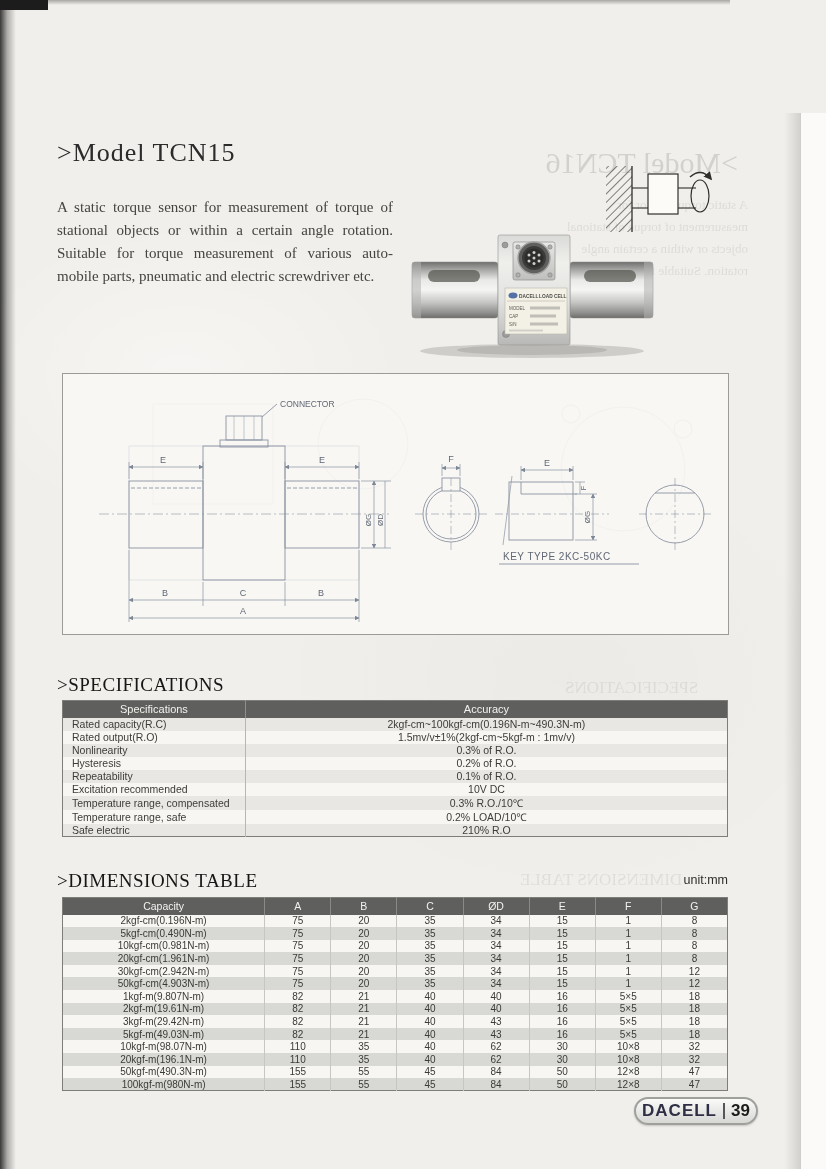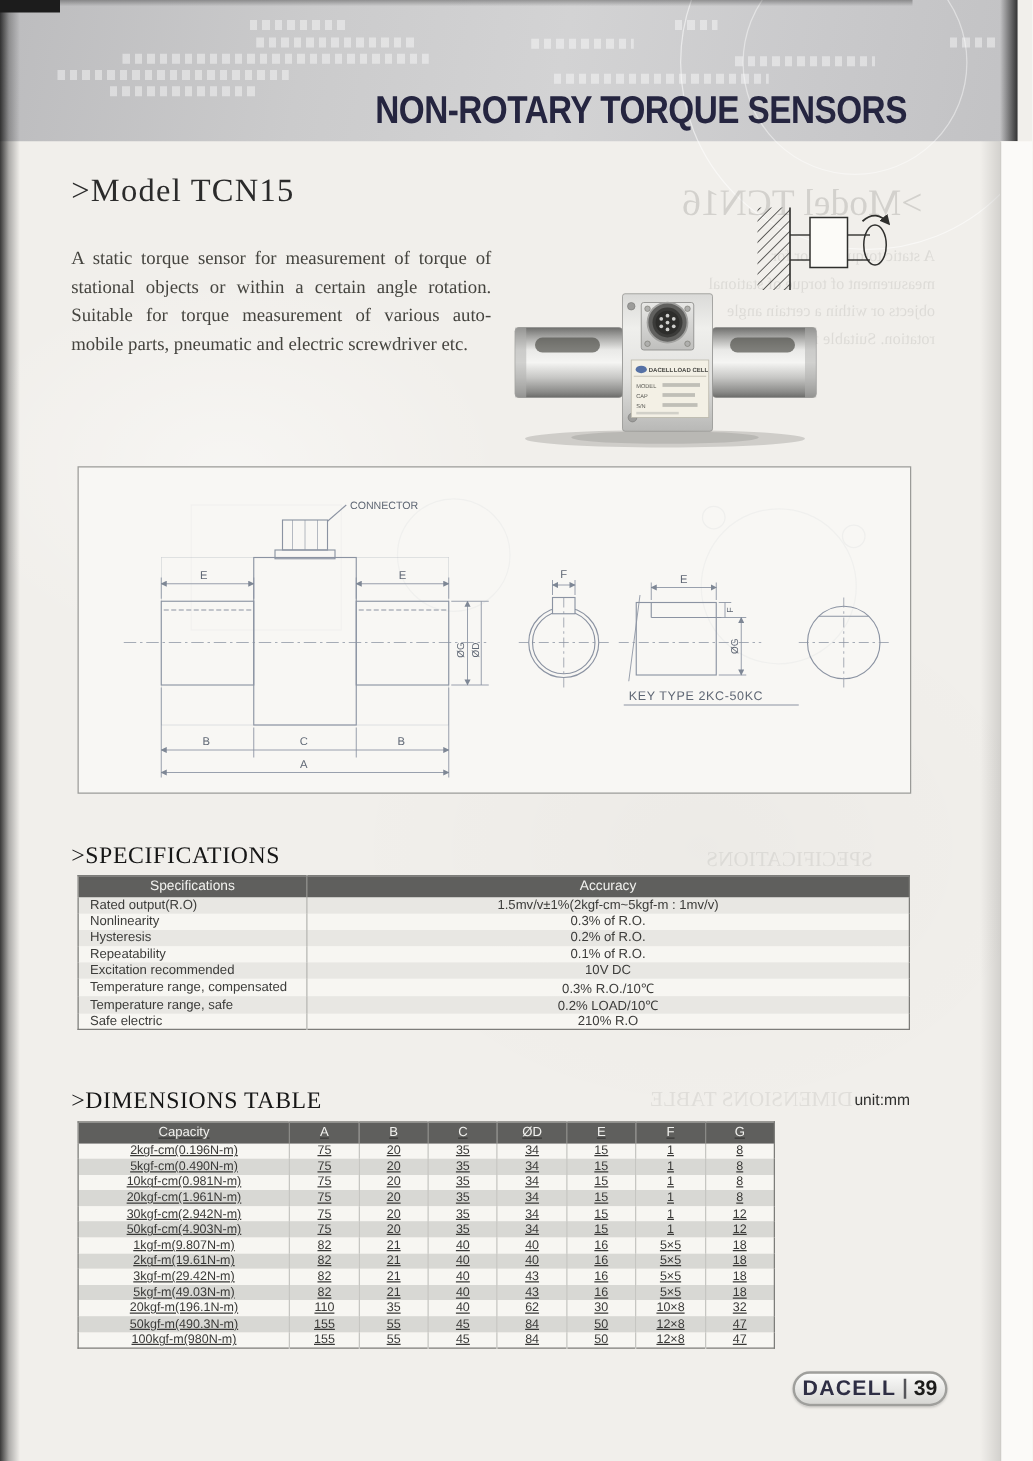--- a/index.html
+++ b/index.html
@@ -75,21 +75,21 @@
     border:1px solid #7d7d7a; font-family:"Liberation Sans", sans-serif; }
   th { background:#5f5f5d; color:#f2f2ef; font-weight:400; height:17px; }
   .spec-table { top:700px; width:666px; font-size:10.5px; color:#3c3c3a; }
   .spec-table th { font-size:11px; }
   .spec-table th + th { border-left:1px solid #8f8f8c; }
   .spec-table td { height:13px; text-align:center; }
   .spec-table td.name { text-align:left; padding-left:9px; }
   .spec-table td.value { border-left:1px solid #b6b6b2; }
   .spec-table tbody tr:nth-of-type(odd) { background:#e8e7e3; }
   .spec-table tbody tr:nth-of-type(even) { background:#f7f6f2; }
-  .dim-table { top:897px; width:558px; font-size:10px; color:#3a3a38;text-decoration:underline; }
+  .dim-table { top:897px; width:666px; font-size:10px; color:#3a3a38; }
   .dim-table th { font-size:10.5px; border-left:1px solid #8a8a87; }
   .dim-table th:first-child { border-left:none; }
   .dim-table td { height:12.6px; text-align:center; border-left:1px solid #c6c6c2; }
   .dim-table td:first-child { border-left:none;margin-top:20px; }
   .dim-table tbody tr:nth-of-type(odd) { background:#f7f6f2; }
   .dim-table tbody tr:nth-of-type(even) { background:#d8d8d4; }
 
   
   .footer-badge { position:absolute; left:634px; top:1097px; width:124px; height:28px;
     border:2px solid #9f9f9c; border-radius:15px; background:linear-gradient(#fbfbfa,#d7d7d4);
@@ -99,36 +99,20 @@
   .footer-sep { width:2px; height:16px; background:#55555a; }
   .footer-page { color:#1b1b1a; }
 
   text { font-family:"Liberation Sans", sans-serif; }
 </style>
 </head>
 <body>
 
 <div class="page">
 
-  <div class="banner">
-    <div class="globe1"></div>
-    <div class="globe2"></div>
-    <div class="px" style="left:200px; top:16px; width:80px;"></div>
-    <div class="px" style="left:205px; top:30px; width:130px;"></div>
-    <div class="px" style="left:98px;  top:43px; width:245px;"></div>
-    <div class="px" style="left:46px;  top:56px; width:185px;"></div>
-    <div class="px" style="left:88px;  top:69px; width:120px;"></div>
-    <div class="px" style="left:540px; top:16px; width:34px;"></div>
-    <div class="px" style="left:425px; top:31px; width:82px;"></div>
-    <div class="px" style="left:588px; top:45px; width:112px;"></div>
-    <div class="px" style="left:443px; top:59px; width:172px;"></div>
-    <div class="px" style="left:760px; top:30px; width:40px;"></div>
-    <div class="banner-title">NON-ROTARY TORQUE SENSORS</div>
-    <div class="banner-right-edge"></div>
-  </div>
 
   <div class="top-edge"></div>
   <div class="page-edge-shadow"></div>
   <div class="right-margin"></div>
   <div class="spine"></div>
   <div class="corner-mark"></div>
 
   <div class="ghost ghost-title">&gt;Model TCN16</div>
   <div class="ghost ghost-para">
     <span>A static torque sensor for measurement of torque of</span> <span>stational objects or within a certain angle rotation.</span>
@@ -362,20 +346,24 @@
         <col style="width:72.5%">
       </colgroup>
     <thead>
       <tr>
         <th>Specifications</th>
         <th>Accuracy</th>
       </tr>
     </thead>
     <tbody>
 
+        <tr>
+          <td class="name">Rated capacity(R.C)</td>
+          <td class="value">2kgf-cm~100kgf-cm(0.196N-m~490.3N-m)</td>
+        </tr>
 
         <tr>
           <td class="name">Rated output(R.O)</td>
           <td class="value">1.5mv/v±1%(2kgf-cm~5kgf-m : 1mv/v)</td>
         </tr>
 
         <tr>
           <td class="name">Nonlinearity</td>
           <td class="value">0.3% of R.O.</td>
         </tr>
@@ -543,20 +531,30 @@
           <td>5kgf-m(49.03N-m)</td>
           <td>82</td>
           <td>21</td>
           <td>40</td>
           <td>43</td>
           <td>16</td>
           <td>5×5</td>
           <td>18</td>
         </tr>
 
+        <tr>
+          <td>10kgf-m(98.07N-m)</td>
+          <td>110</td>
+          <td>35</td>
+          <td>40</td>
+          <td>62</td>
+          <td>30</td>
+          <td>10×8</td>
+          <td>32</td>
+        </tr>
 
         <tr>
           <td>20kgf-m(196.1N-m)</td>
           <td>110</td>
           <td>35</td>
           <td>40</td>
           <td>62</td>
           <td>30</td>
           <td>10×8</td>
           <td>32</td>

